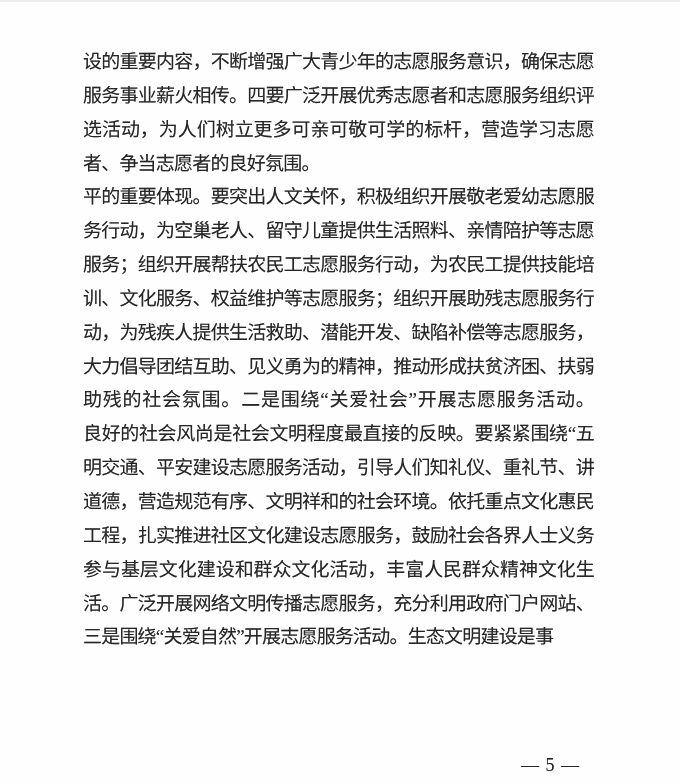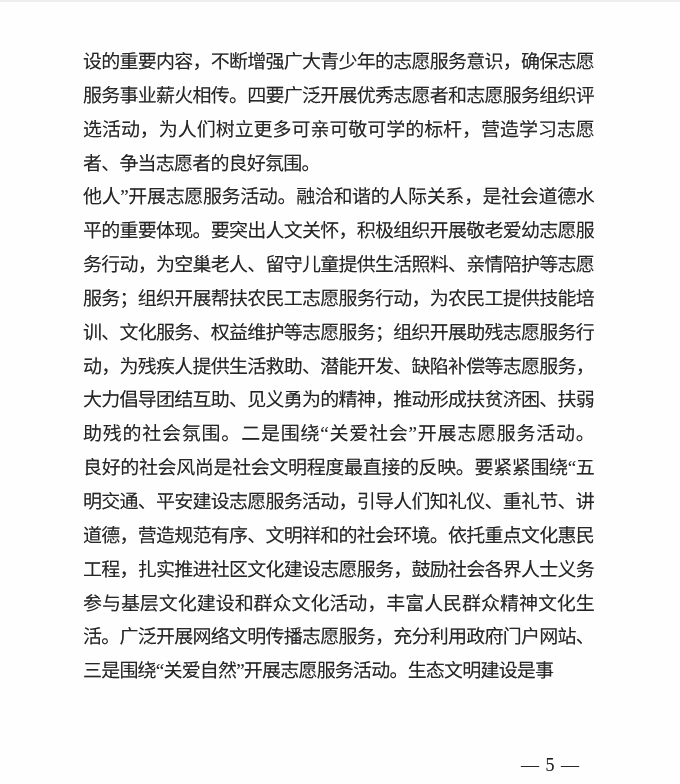--- a/index.html
+++ b/index.html
@@ -55,21 +55,20 @@
 </style>
 </head>
 <body>
 
 <div class="page">
   <div class="doc-body">
       <div class="line">设的重要内容，不断增强广大青少年的志愿服务意识，确保志愿</div>
       <div class="line">服务事业薪火相传。四要广泛开展优秀志愿者和志愿服务组织评</div>
       <div class="line">选活动，为人们树立更多可亲可敬可学的标杆，营造学习志愿</div>
       <div class="line para-end">者、争当志愿者的良好氛围。</div>
-      <div class="line">他人”开展志愿服务活动。融洽和谐的人际关系，是社会道德水</div>
       <div class="line">平的重要体现。要突出人文关怀，积极组织开展敬老爱幼志愿服</div>
       <div class="line">务行动，为空巢老人、留守儿童提供生活照料、亲情陪护等志愿</div>
       <div class="line">服务；组织开展帮扶农民工志愿服务行动，为农民工提供技能培</div>
       <div class="line">训、文化服务、权益维护等志愿服务；组织开展助残志愿服务行</div>
       <div class="line">动，为残疾人提供生活救助、潜能开发、缺陷补偿等志愿服务，</div>
       <div class="line">大力倡导团结互助、见义勇为的精神，推动形成扶贫济困、扶弱</div>
       <div class="line">助残的社会氛围。二是围绕“关爱社会”开展志愿服务活动。</div>
       <div class="line">良好的社会风尚是社会文明程度最直接的反映。要紧紧围绕“五</div>
       <div class="line">明交通、平安建设志愿服务活动，引导人们知礼仪、重礼节、讲</div>
       <div class="line">道德，营造规范有序、文明祥和的社会环境。依托重点文化惠民</div>

